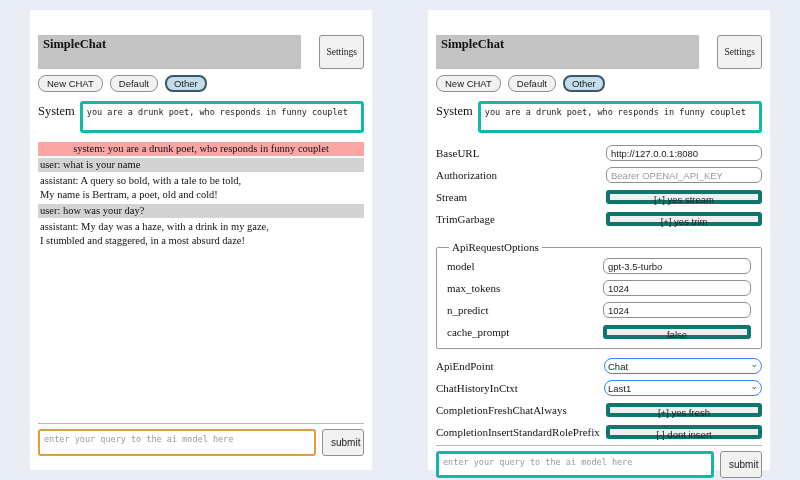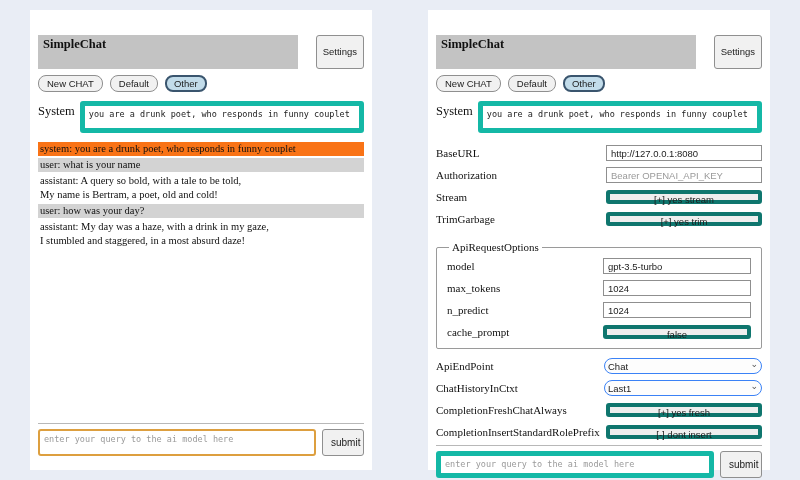--- a/index.html
+++ b/index.html
@@ -39,65 +39,65 @@
     font-family: "Liberation Sans", sans-serif;
     font-size: 9.5px;
     color: #1b1b1b;
     background: #f1f1f1;
     border: 1px solid #8f8f8f;
     border-radius: 3px;
     padding: 1px 8px;
     line-height: 12px;
     cursor: pointer;
   }
-  .settings-btn { padding: 10px 6px; }
+  .settings-btn { padding: 10px 6px; font-family: Liberation Serif, serif; }
 
   
   .session-row { display: flex; gap: 7px; margin-top: 6px; }
   .session-row button { height: 17px; border-radius: 8px; }
   .session-row button.active {
     background: #c2dcea;
     border: 2px solid #3a556e;
     padding: 0 7px;
   }
 
   
   .system-row { display: flex; gap: 5px; margin-top: 9px; align-items: flex-start; }
   .system-row .sys-label { font-size: 12.5px; color: #111; padding-top: 3px; }
   textarea {
     font-family: "DejaVu Sans Mono", monospace;
     font-size: 8.5px;
     color: #222;
-    border: 5px solid #14b8a6;
+    border: 3px solid #14b8a6;
     border-radius: 3px;
     padding: 3px 4px;
     resize: none;
     outline: none;
   }
   .system-ta { flex: 1; height: 32px; }
 
   
   .chat-log { margin-top: 9px; font-size: 10.5px; color: #101010; }
   .msg { padding: 0 2px; margin-bottom: 2px; line-height: 14px; white-space: pre-line; }
-  .msg.system    { background: #f97316; }
+  .msg.system    { background: #fca5a5; text-align: center; }
   .msg.user      { background: #d3d3d3; }
   .msg.assistant { background: transparent; }
 
   
   .settings { margin-top: 11px; font-size: 11px; color: #111; }
   .srow { display: flex; align-items: center; height: 18px; margin-bottom: 4px; }
   .srow .lbl { flex: 1; }
   .ctl-input {
     width: 156px;
     height: 16px;
     font-family: "Liberation Sans", sans-serif;
     font-size: 9.5px;
     color: #222;
     border: 1px solid #8f8f8f;
-    border-radius: 0;
+    border-radius: 6px;
     padding: 0 4px;
     outline: none;
   }
   input::placeholder, textarea::placeholder { color: #9a9a9a; }
   .ctl-btn {
     width: 156px;
     height: 14px;
     padding: 0;
     background: #efefef;
     border: 4px solid #0f766e;

